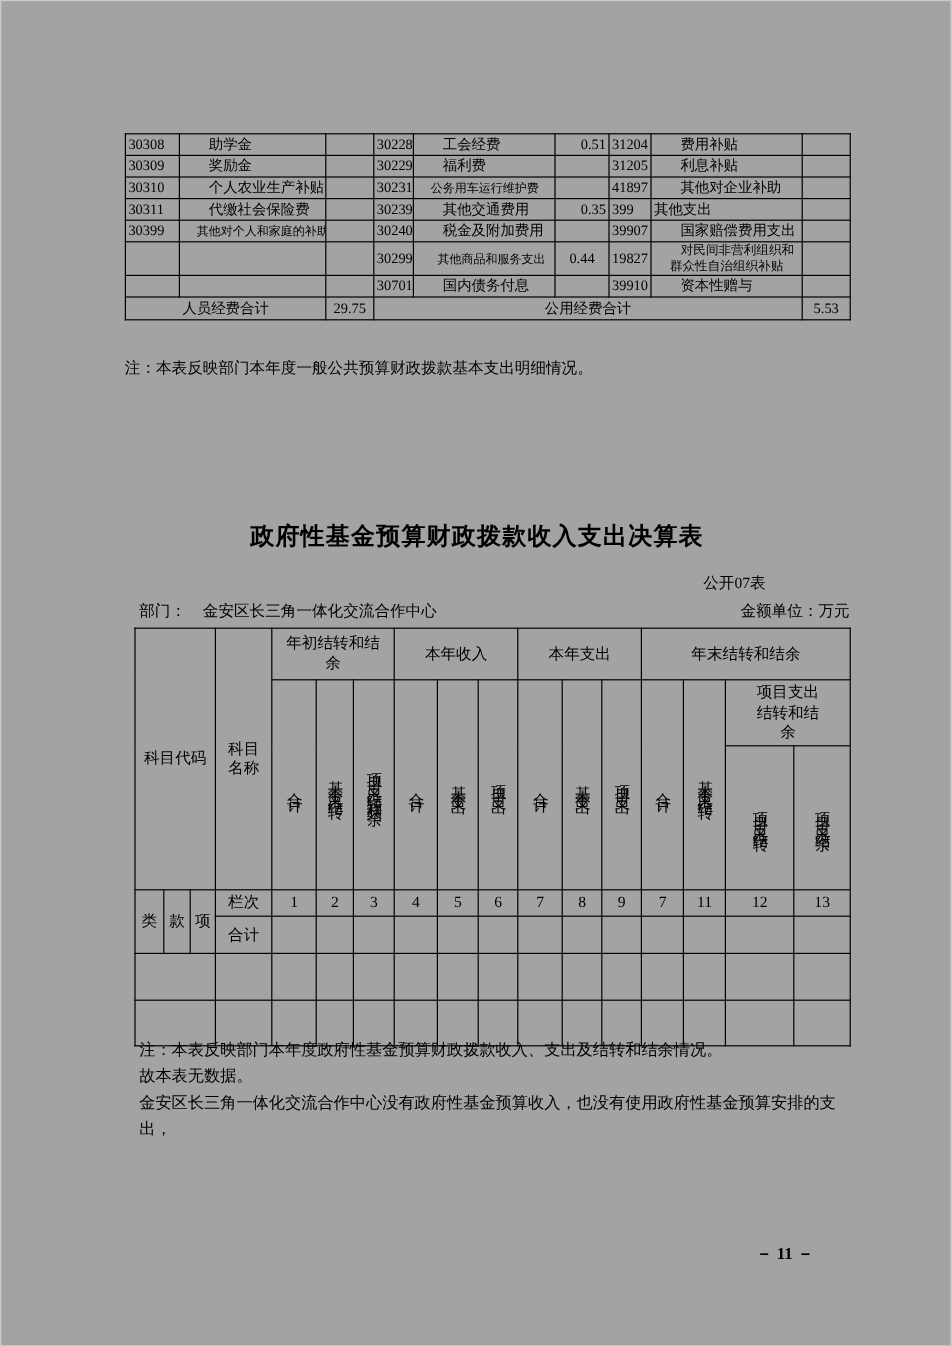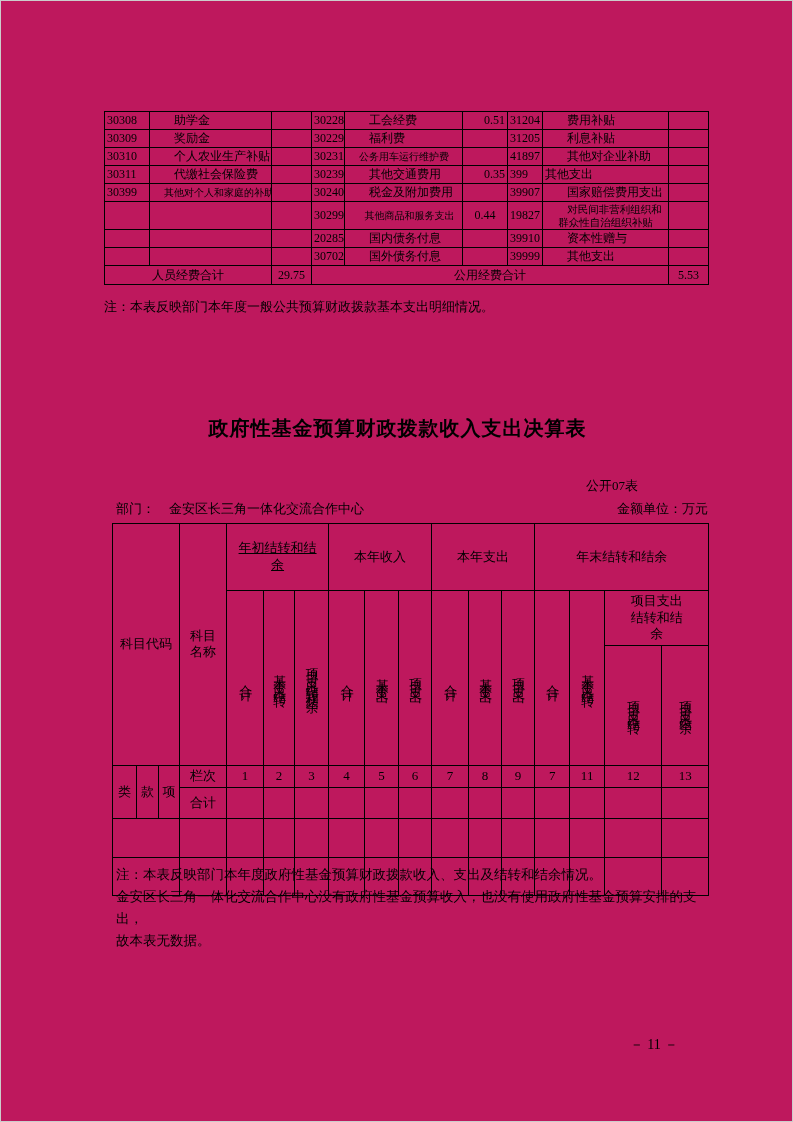--- a/index.html
+++ b/index.html
@@ -1,21 +1,21 @@
 <!DOCTYPE html>
 <html><head>
 <meta charset="utf-8">
 <style>
   * { margin:0; padding:0; box-sizing:border-box; }
   html,body { background:#e8e8e8; }
   .page {
     position:relative;
     width:793px; height:1122px;
     margin:0 auto;
-    background:#be185d;
+    background:#a3a3a3;
     border:1px solid #cccccc;
     font-family:"Liberation Serif","DejaVu Serif",serif;
     color:#000;
     overflow:hidden;
   }
 
   
   table { border-collapse:collapse; table-layout:fixed; }
   .t1 { position:absolute; left:103px; top:110px; width:604px; font-size:12px; }
   .t1 td { border:1px solid #000; height:18px; padding:0 2px; overflow:hidden; white-space:nowrap; vertical-align:middle; }
@@ -25,45 +25,45 @@
   .t1 .code { text-align:left; padding-left:2px; }
   .t1 .name { text-align:left; }
   .t1 .ind { text-indent:22px; }
   .t1 .sm  { font-size:10px; text-indent:12px; }
   .t1 .amt { text-align:right; padding-right:2px; }
   .t1 .wrap { white-space:normal; line-height:13px; font-size:10.5px; text-indent:18px; word-break:break-all; }
 
   .note1 { position:absolute; left:103px; top:297px; font-size:13px; }
 
   
-  .title2 { position:absolute; top:414px; left:0; width:793px; text-align:center;
+  .title2 { position:absolute; top:432px; left:0; width:793px; text-align:center;
             font-family:"Liberation Sans","DejaVu Sans",sans-serif;
             font-weight:bold; font-size:20px; letter-spacing:1px; }
   .pubno  { position:absolute; top:476px; left:0; width:637px; text-align:right; font-size:13px; }
   .metarow{ position:absolute; top:499px; left:115px; width:592px; font-size:13px; display:flex; }
   .metarow .dept-label { margin-right:14px; }
   .metarow .unit { margin-left:auto; }
 
   
   .t2 { position:absolute; left:111px; top:522px; width:596px; font-size:13px; text-align:center; }
   .t2 td { border:1px solid #000; padding:0; vertical-align:middle; overflow:hidden; }
   .t2 .r1 td { height:38px; }
   .t2 .r2a td { height:55px; }
   .t2 .r2b td { height:120px; }
   .t2 .r3 td { height:22px; }
   .t2 .r4 td { height:31px; }
   .t2 .r5 td { height:39px; }
   .t2 .r6 td { height:38px; }
   .vt { writing-mode:vertical-lr; text-orientation:upright; letter-spacing:4px; margin:0 auto; display:inline-block; line-height:1.1; }
-  .wrap80 { width:82px; margin:16px auto; line-height:1.3;text-decoration:underline; }
+  .wrap80 { width:82px; margin:4px auto; line-height:1.3; }
   .wrap58 { width:56px; margin:0 auto; line-height:1.25; }
   .wrap30 { width:30px; margin:0 auto; line-height:1.3; }
 
   .notes2 { position:absolute; left:115px; top:863px; width:600px; font-size:13.5px; line-height:22px; }
-  .pageno { position:absolute; top:1035px; left:608px; width:90px; text-align:center; font-size:14px; }
+  .pageno { position:absolute; top:1035px; left:608px; width:90px; text-align:center; font-size:14px;font-weight:bold; }
 </style>
 </head>
 <body>
 
 <div class="page">
 
   <table class="t1">
     <colgroup>
       <col style="width:45px">
         <col style="width:122px">
@@ -139,36 +139,25 @@
         <td class="name sm">其他商品和服务支出</td>
         <td class="amt">0.44</td>
         <td class="code">19827</td>
         <td class="name wrap">对民间非营利组织和群众性自治组织补贴</td>
         <td class="amt"></td>
       </tr>
       <tr class="short">
         <td class="code"></td>
         <td class="name"></td>
         <td class="amt"></td>
-        <td class="code">20285</td>
+        <td class="code">30701</td>
         <td class="name ind">国内债务付息</td>
         <td class="amt"></td>
         <td class="code">39910</td>
         <td class="name ind">资本性赠与</td>
-        <td class="amt"></td>
-      </tr>
-      <tr class="short">
-        <td class="code"></td>
-        <td class="name"></td>
-        <td class="amt"></td>
-        <td class="code">30702</td>
-        <td class="name ind">国外债务付息</td>
-        <td class="amt"></td>
-        <td class="code">39999</td>
-        <td class="name ind">其他支出</td>
         <td class="amt"></td>
       </tr>
       <tr class="totalrow">
         <td colspan="2">人员经费合计</td>
         <td class="amt">29.75</td>
         <td colspan="5">公用经费合计</td>
         <td class="amt">5.53</td>
       </tr>
     </tbody>
   </table>
@@ -303,19 +292,19 @@
         <td></td>
         <td></td>
         <td></td>
         <td></td>
       </tr>
     </tbody>
   </table>
 
   <div class="notes2">
     <div>注：本表反映部门本年度政府性基金预算财政拨款收入、支出及结转和结余情况。</div>
+    <div>故本表无数据。</div>
     <div>金安区长三角一体化交流合作中心没有政府性基金预算收入，也没有使用政府性基金预算安排的支出，</div>
-    <div>故本表无数据。</div>
   </div>
 
   <div class="pageno">－ 11 －</div>
 
 </div>
 
 </body></html>

